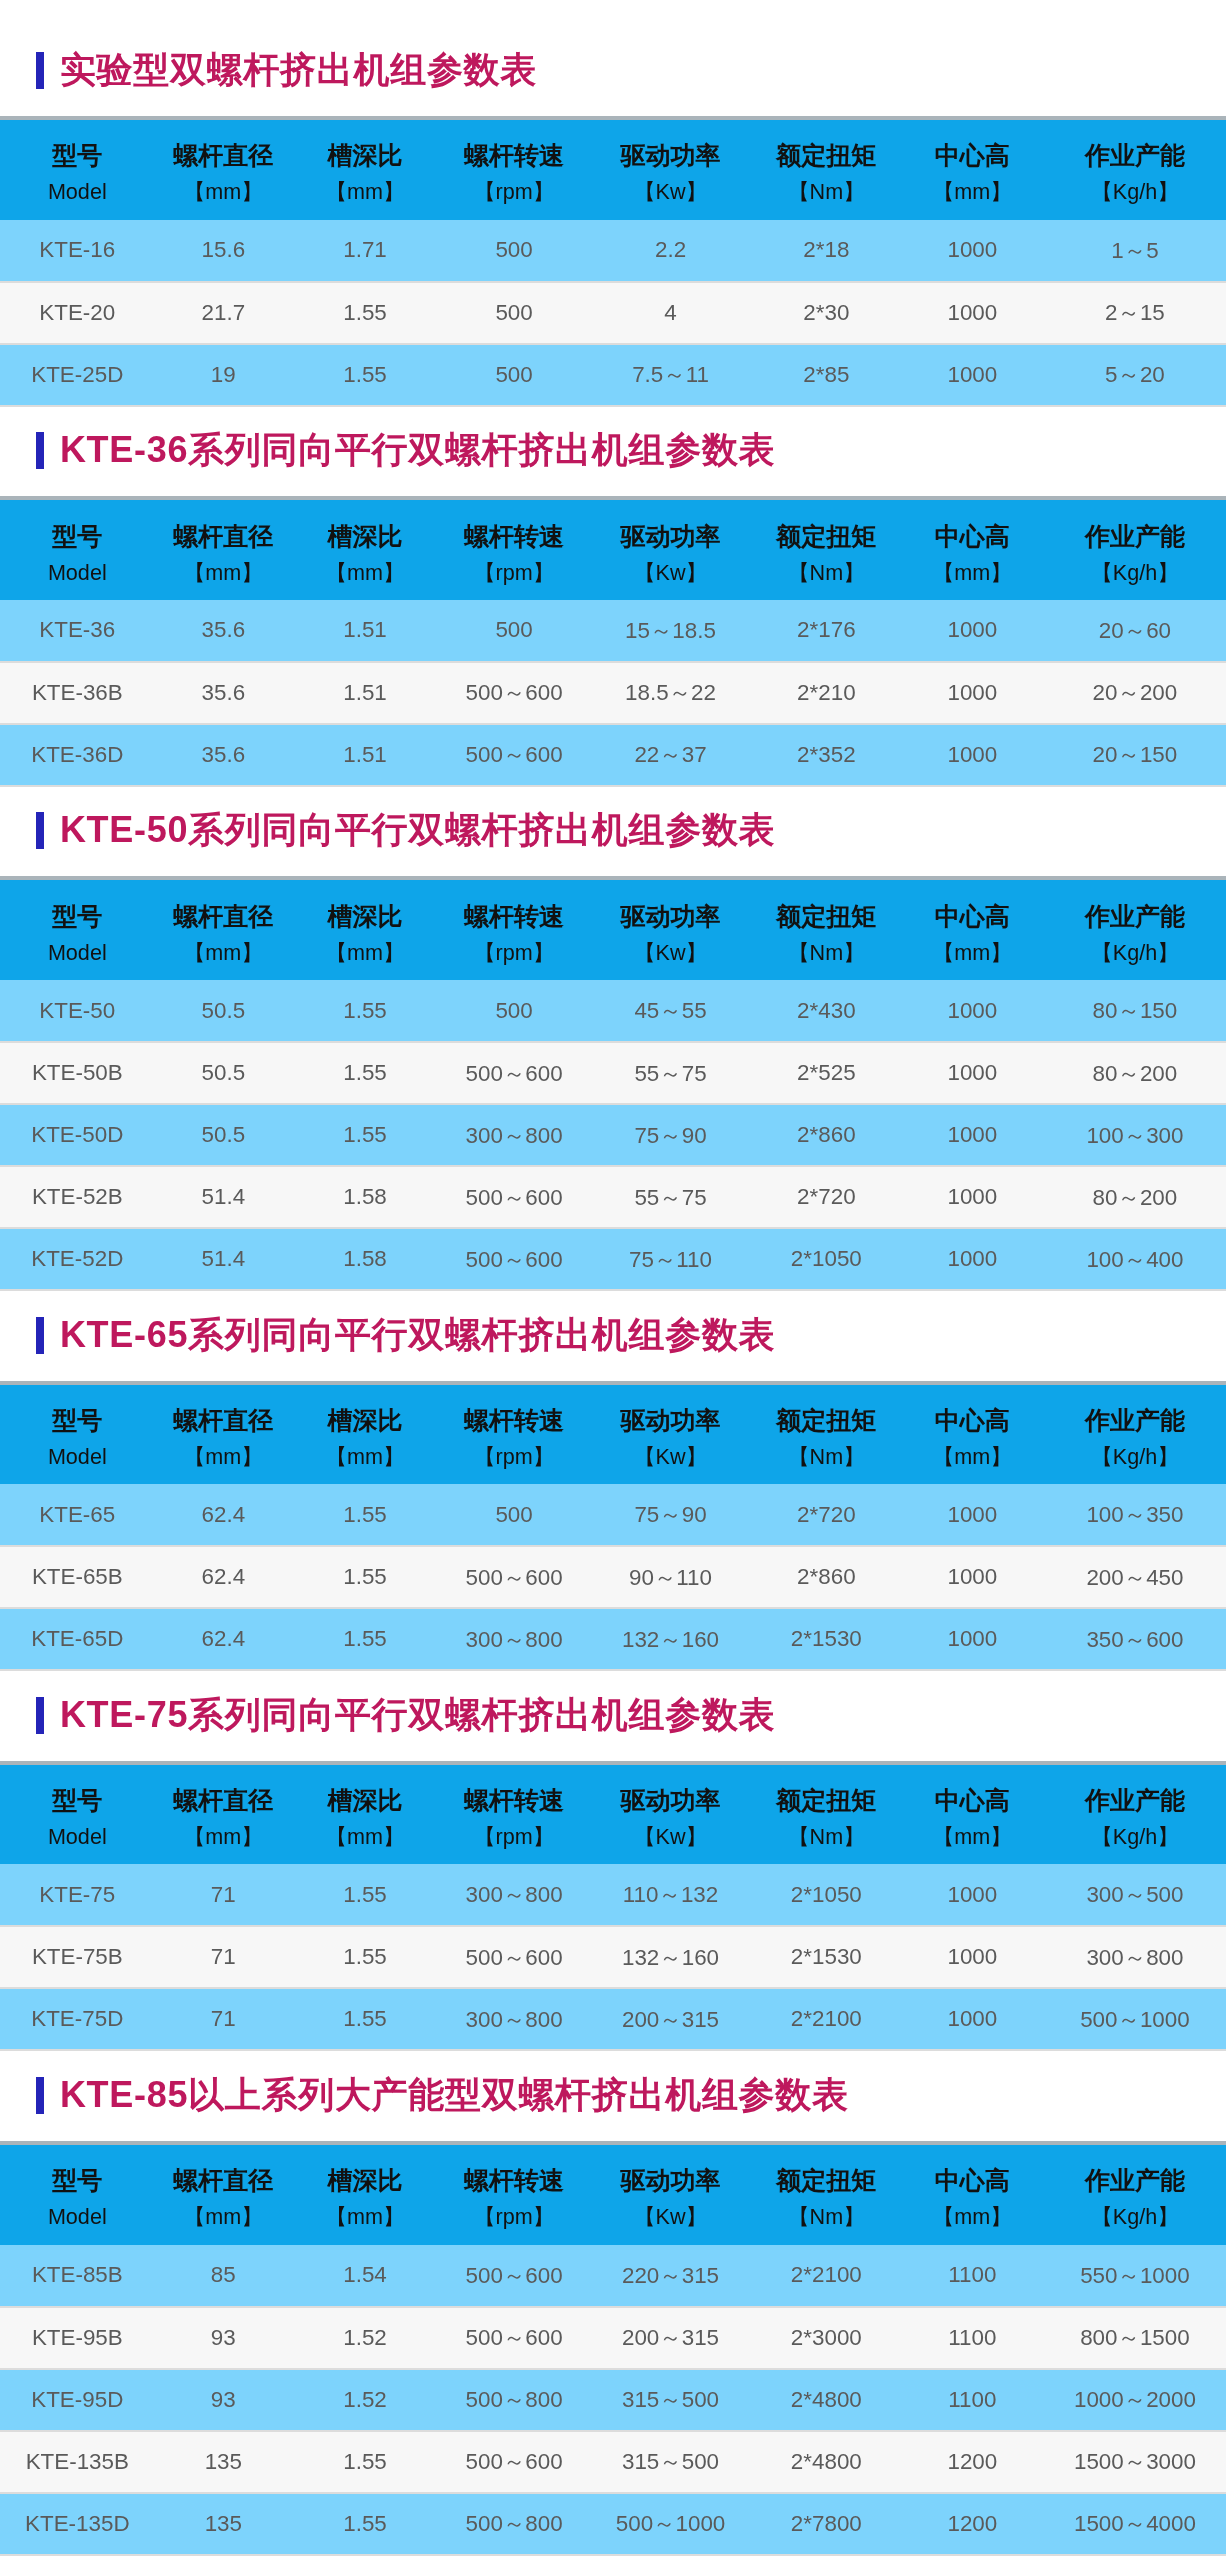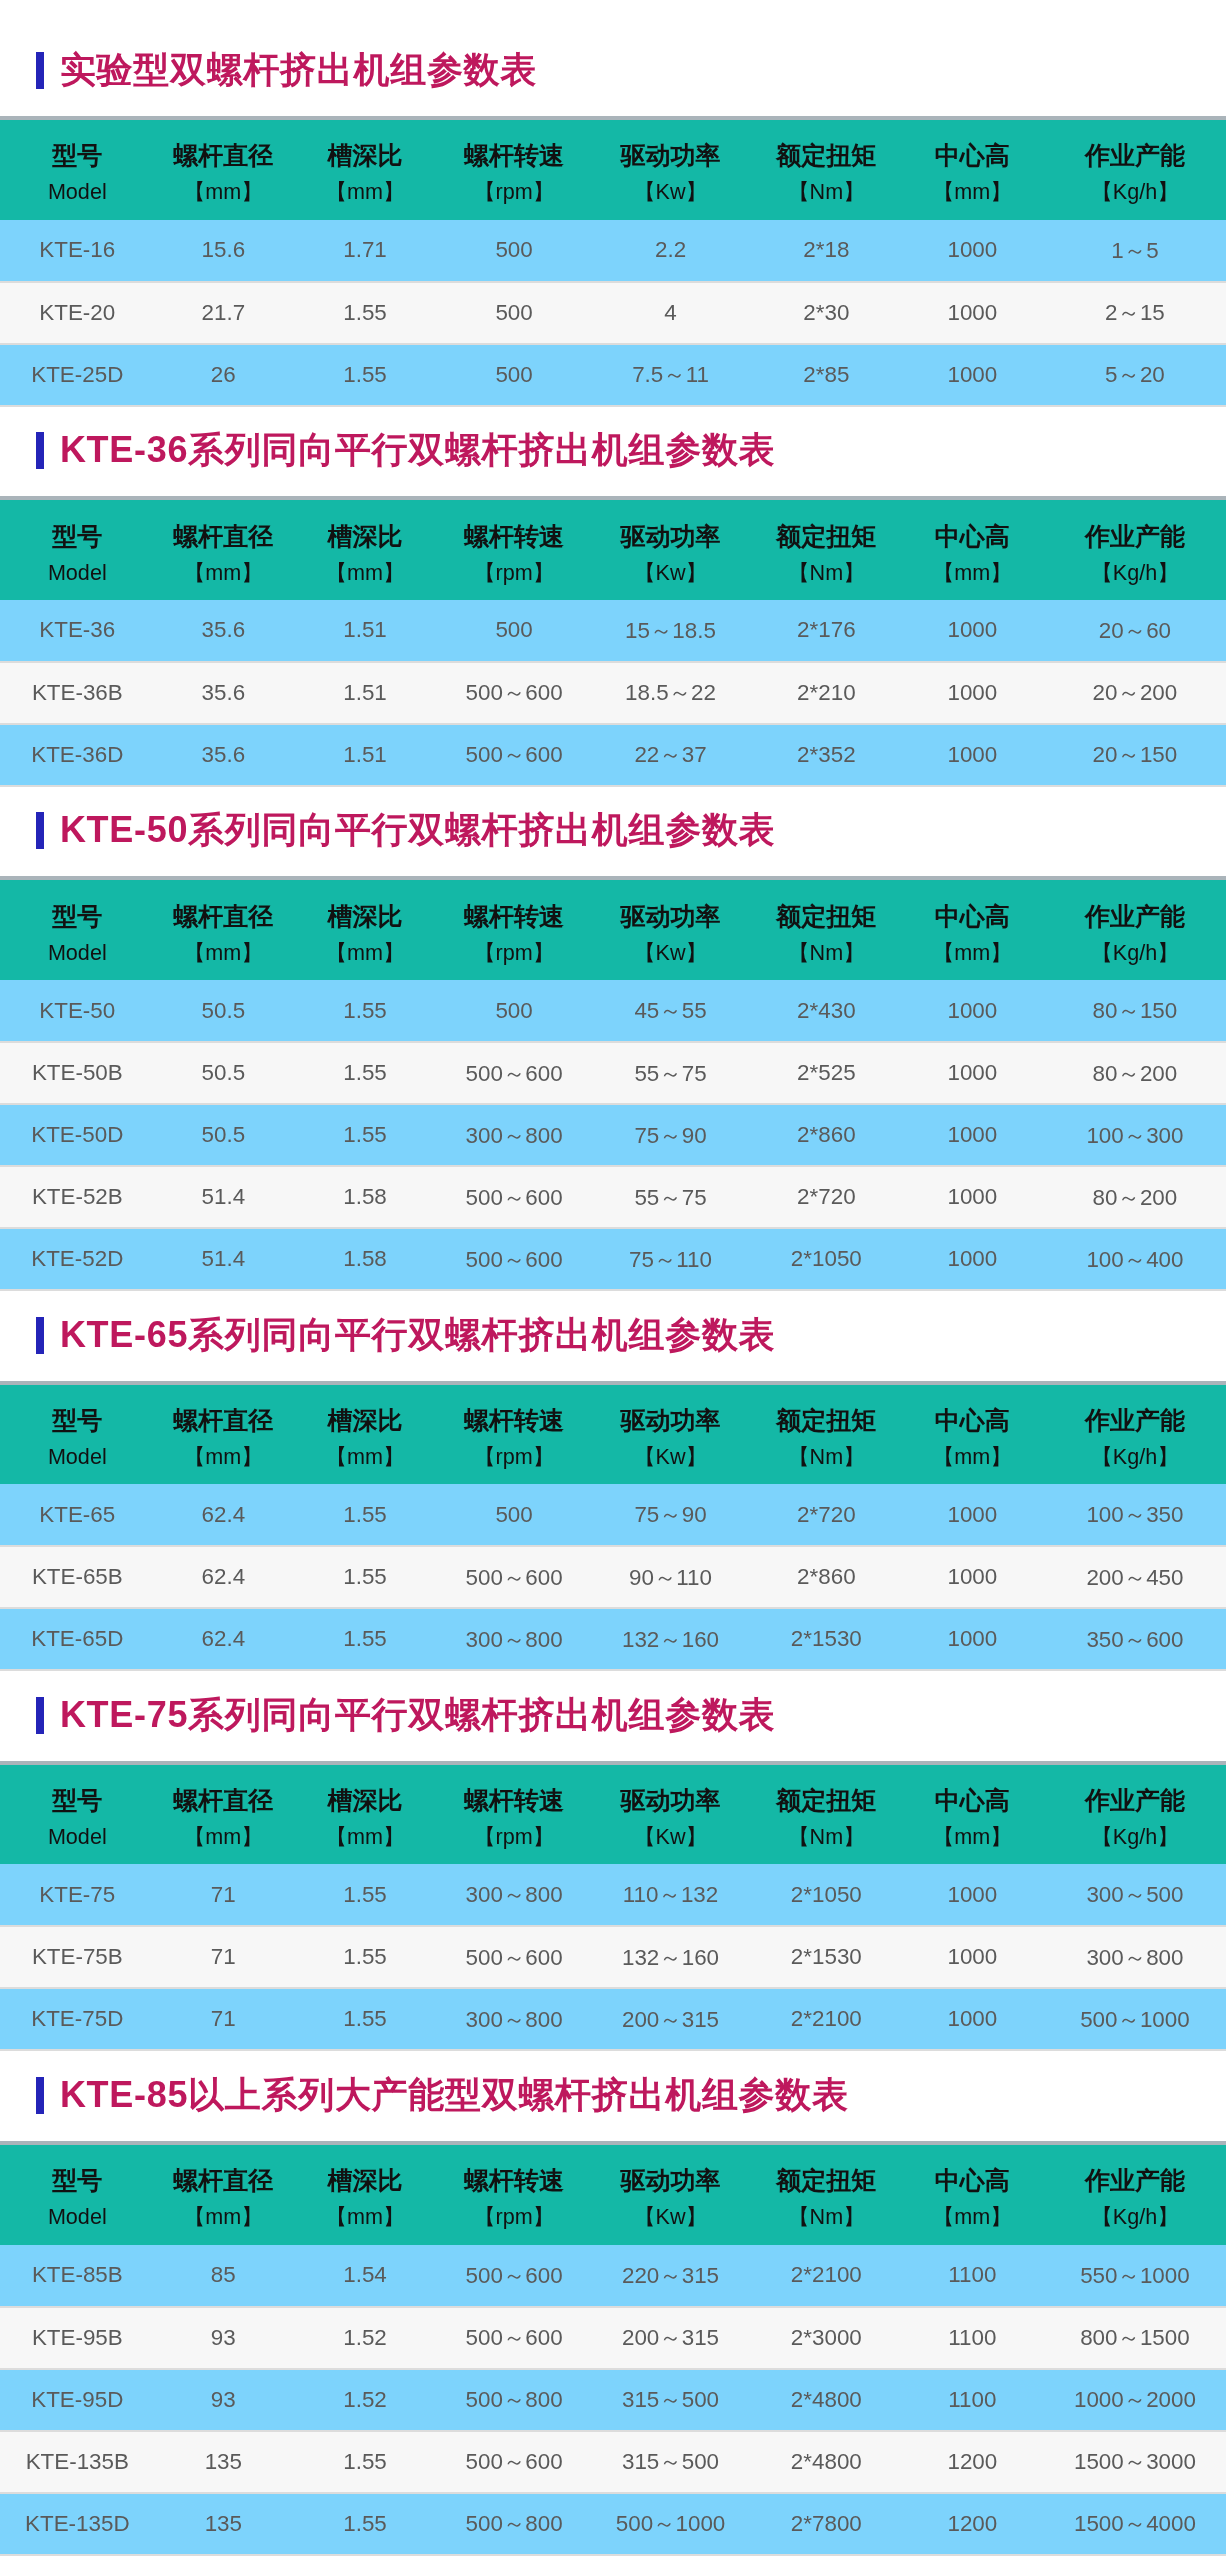--- a/index.html
+++ b/index.html
@@ -37,21 +37,21 @@
   
   table{
     width:1227px;
     border-collapse:collapse;
     table-layout:fixed;
   }
   col.c1{width:12.6%;} col.c2{width:11.2%;} col.c3{width:11.9%;} col.c4{width:12.4%;}
   col.c5{width:13.1%;} col.c6{width:12.3%;} col.c7{width:11.5%;} col.c8{width:15.0%;}
 
   thead th{
-    background:#14b8a6;
+    background:#0ea5e9;
     border-top:4.5px solid #aab4ba;
     padding:19.4px 0 13.4px 0;
     text-align:center;
     vertical-align:top;
   }
   .h-cn{
     font-size:25px;
     font-weight:700;
     color:#111111;
     line-height:33px;
@@ -153,21 +153,21 @@
             <td>21.7</td>
             <td>1.55</td>
             <td>500</td>
             <td>4</td>
             <td>2*30</td>
             <td>1000</td>
             <td>2～15</td>
           </tr>
           <tr>
             <td>KTE-25D</td>
-            <td>26</td>
+            <td>19</td>
             <td>1.55</td>
             <td>500</td>
             <td>7.5～11</td>
             <td>2*85</td>
             <td>1000</td>
             <td>5～20</td>
           </tr>
         </tbody>
     </table>
   </section>

